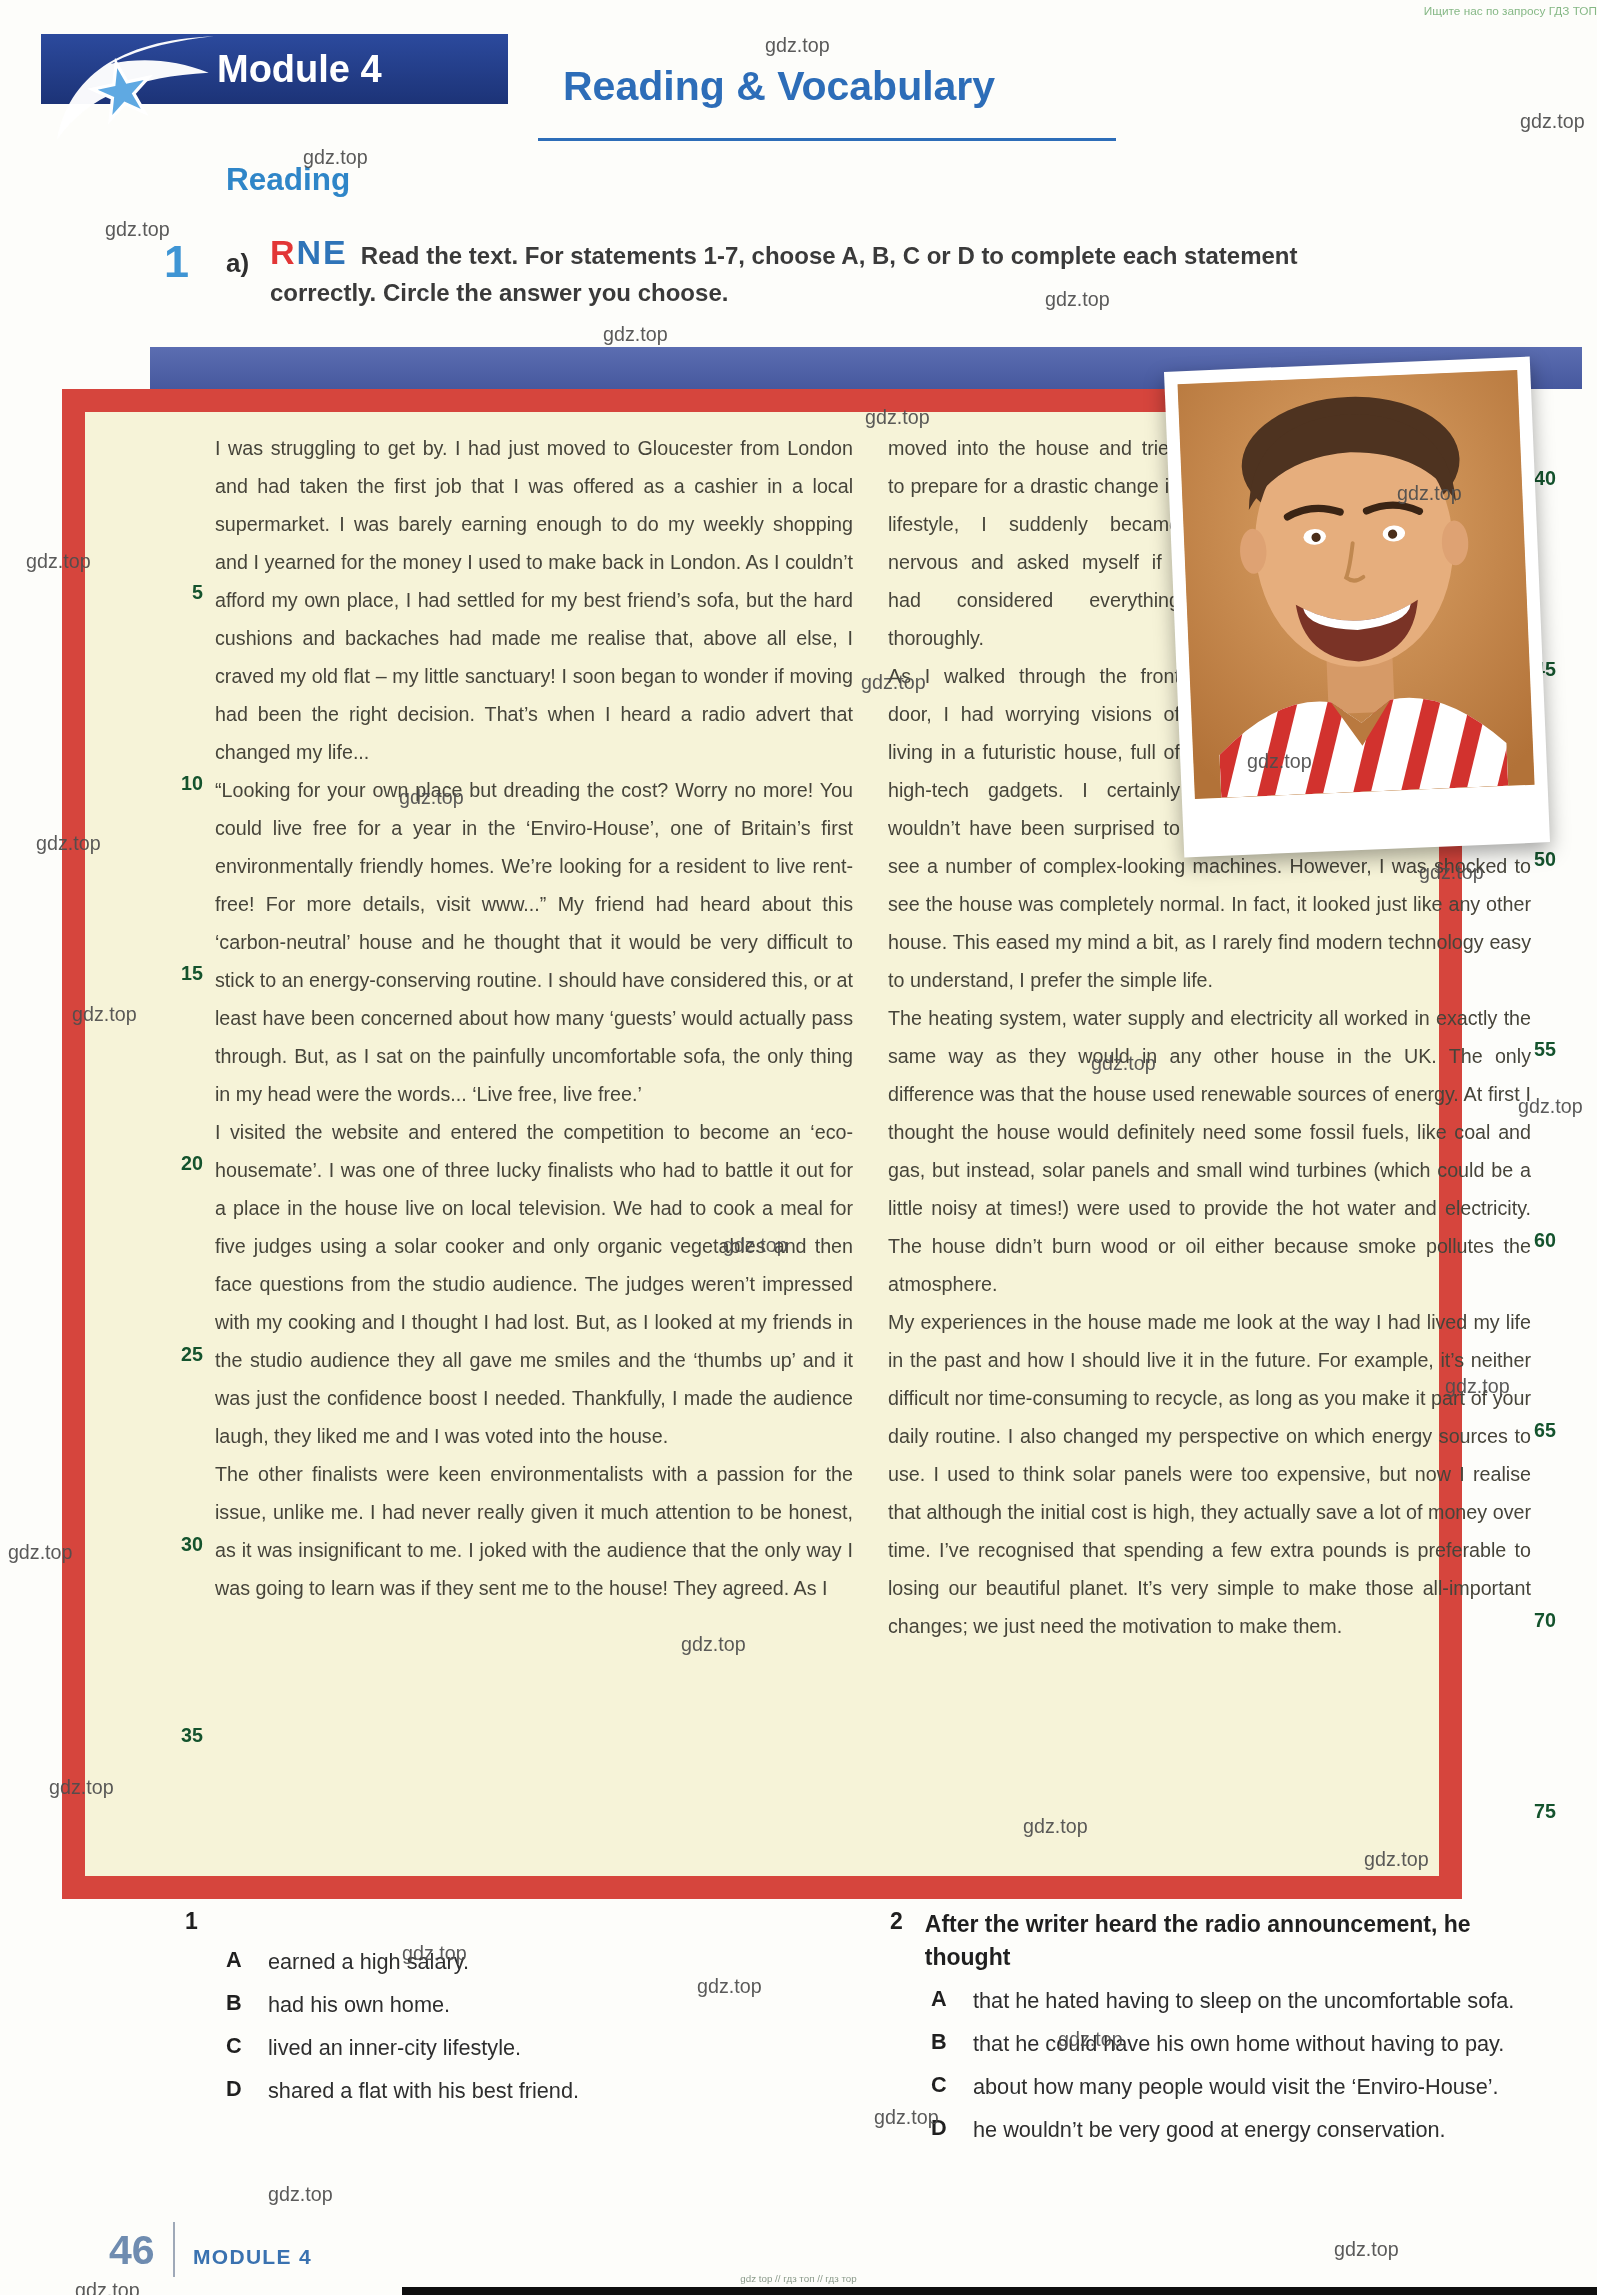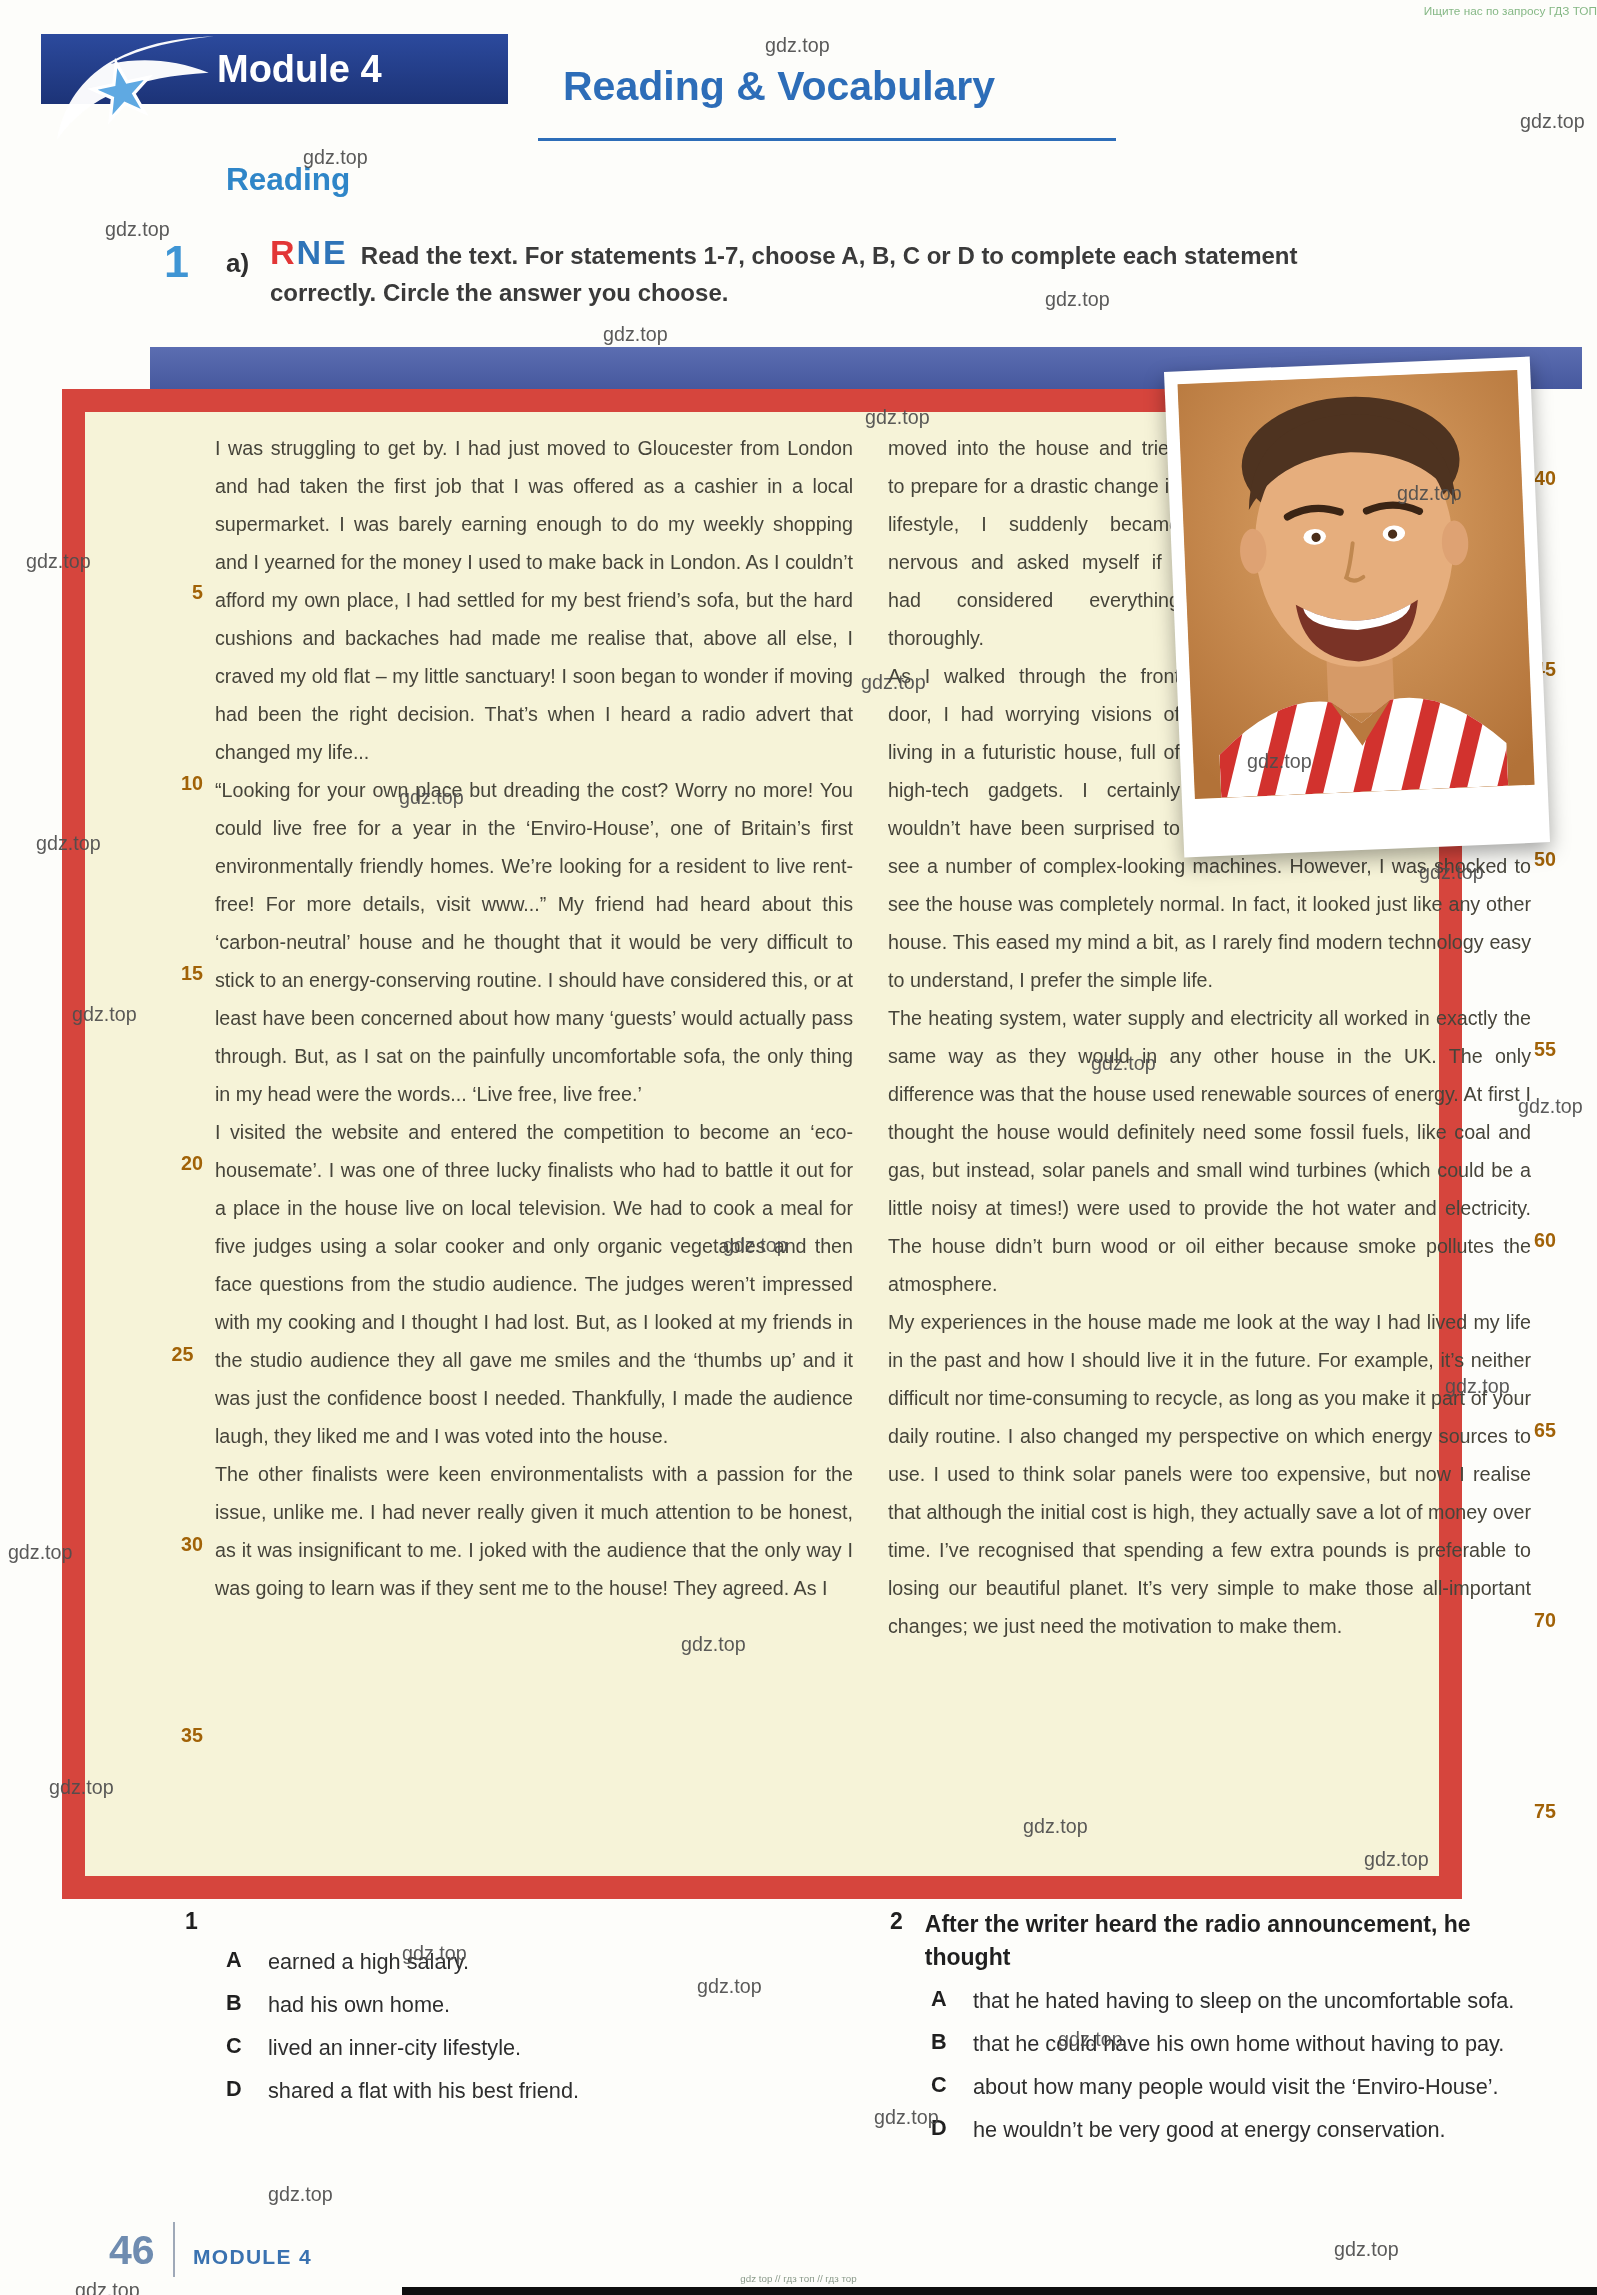--- a/index.html
+++ b/index.html
@@ -34,21 +34,21 @@
     background:linear-gradient(#5b6db1,#46589e); }
 
   
   .reading-box { position:absolute; left:62px; top:389px; width:1400px; height:1510px;
     background:#f6f3d8; border:23.6px solid #d6453d; }
   .col { position:absolute; top:17px; }
   .col p { margin:0; font-size:19.7px; line-height:38px; text-align:justify; color:#46443a; }
   .col-left  { left:130px;  width:638px; }
   .col-right { left:803px; width:643px; }
   .photo-spacer { float:right; width:351px; height:402px; }
-  .lnum { position:absolute; font-weight:bold; font-size:19.7px; color:#a16207; }
+  .lnum { position:absolute; font-weight:bold; font-size:19.7px; color:#14532d; }
   .lnum-left  { left:77px; width:41px; text-align:right; }
   .lnum-right { left:1449px; }
 
   
   .photo { position:absolute; left:1174px; top:364px; width:366px; height:486px;
     background:#fff; transform:rotate(-2.4deg); z-index:5;
     box-shadow:0 7.9px 19.7px rgba(0,0,0,0.35); }
   .photo-inner { position:absolute; left:13px; top:13px; right:13px; bottom:58px;
     background:#c98d52; overflow:hidden; }
   .photo-inner svg { width:100%; height:100%; display:block; }
@@ -120,21 +120,21 @@
       <div class="photo-spacer"></div>
       <p>moved into the house and tried to prepare for a drastic change in lifestyle, I suddenly became nervous and asked myself if I had considered everything thoroughly.</p>
       <p>As I walked through the front door, I had worrying visions of living in a futuristic house, full of high-tech gadgets. I certainly wouldn’t have been surprised to see a number of complex-looking machines. However, I was shocked to see the house was completely normal. In fact, it looked just like any other house. This eased my mind a bit, as I rarely find modern technology easy to understand, I prefer the simple life.</p>
       <p>The heating system, water supply and electricity all worked in exactly the same way as they would in any other house in the UK. The only difference was that the house used renewable sources of energy. At first I thought the house would definitely need some fossil fuels, like coal and gas, but instead, solar panels and small wind turbines (which could be a little noisy at times!) were used to provide the hot water and electricity. The house didn’t burn wood or oil either because smoke pollutes the atmosphere.</p>
       <p>My experiences in the house made me look at the way I had lived my life in the past and how I should live it in the future. For example, it’s neither difficult nor time-consuming to recycle, as long as you make it part of your daily routine. I also changed my perspective on which energy sources to use. I used to think solar panels were too expensive, but now I realise that although the initial cost is high, they actually save a lot of money over time. I’ve recognised that spending a few extra pounds is preferable to losing our beautiful planet. It’s very simple to make those all-important changes; we just need the motivation to make them.</p>
     </div>
   <span class="lnum lnum-left" style="top: 169px;">5</span>
       <span class="lnum lnum-left" style="top: 360px;">10</span>
       <span class="lnum lnum-left" style="top: 550px;">15</span>
       <span class="lnum lnum-left" style="top: 740px; text-align: right;">20</span>
-      <span class="lnum lnum-left" style="top: 931px; text-align: center;">25</span>
+      <span class="lnum lnum-left" style="top: 931px;">25</span>
       <span class="lnum lnum-left" style="top: 1121px;">30</span>
       <span class="lnum lnum-left" style="top: 1312px;">35</span>
       <span class="lnum lnum-right" style="top: 55px;">40</span>
       <span class="lnum lnum-right" style="top: 246px;">45</span>
       <span class="lnum lnum-right" style="top: 436px;">50</span>
       <span class="lnum lnum-right" style="top: 626px; text-align: right;">55</span>
       <span class="lnum lnum-right" style="top: 817px;">60</span>
       <span class="lnum lnum-right" style="top: 1007px;">65</span>
       <span class="lnum lnum-right" style="top: 1197px;">70</span>
       <span class="lnum lnum-right" style="top: 1388px;">75</span>

